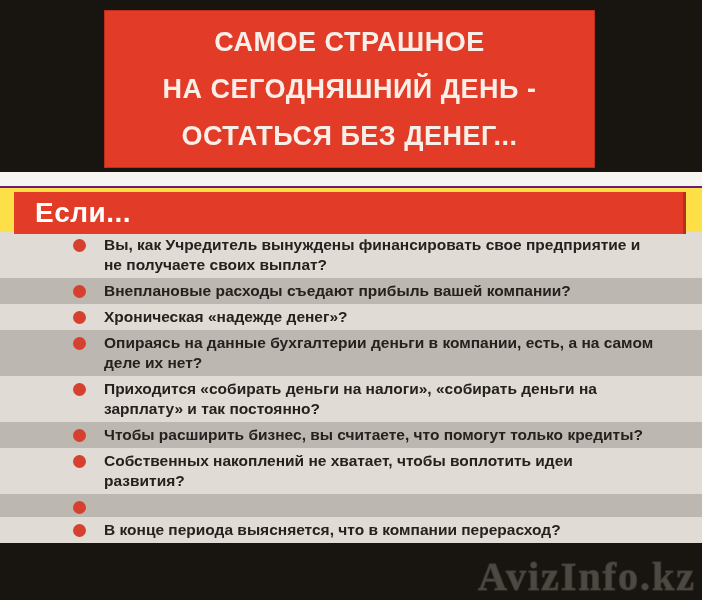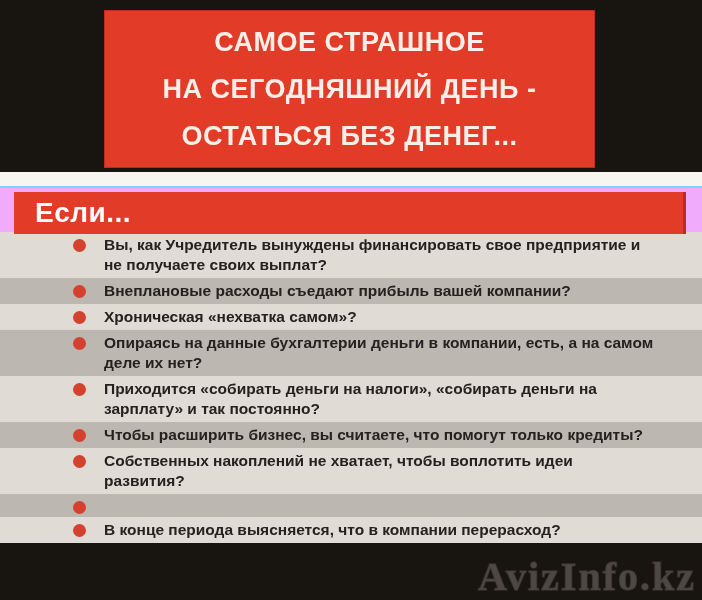--- a/index.html
+++ b/index.html
@@ -48,22 +48,22 @@
   .white-strip {
     width: 702px;
     height: 14px;
     background: #f7f5f0;
   }
 
   
   .eslie-band {
     width: 702px;
     height: 46px;
-    background: #f0abfc;
-    border-top: 2px solid #7dd3fc;
+    background: #fde047;
+    border-top: 2px solid #701a75;
     box-sizing: border-box;
     position: relative;
   }
   .eslie-bar {
     position: absolute;
     left: 14px;
     top: 4px;
     width: 672px;
     height: 42px;
     background: #e23b27;
@@ -148,21 +148,21 @@
     <span class="row-text">Вы, как Учредитель вынуждены финансировать свое предприятие и не получаете своих выплат?</span>
   </div>
 
   <div class="row">
     <span class="bullet"></span>
     <span class="row-text">Внеплановые расходы съедают прибыль вашей компании?</span>
   </div>
 
   <div class="row">
     <span class="bullet"></span>
-    <span class="row-text">Хроническая «нехватка самом»?</span>
+    <span class="row-text">Хроническая «надежде денег»?</span>
   </div>
 
   <div class="row">
     <span class="bullet"></span>
     <span class="row-text">Опираясь на данные бухгалтерии деньги в компании, есть, а на самом деле их нет?</span>
   </div>
 
   <div class="row">
     <span class="bullet"></span>
     <span class="row-text">Приходится «собирать деньги на налоги», «собирать деньги на зарплату» и так постоянно?</span>

